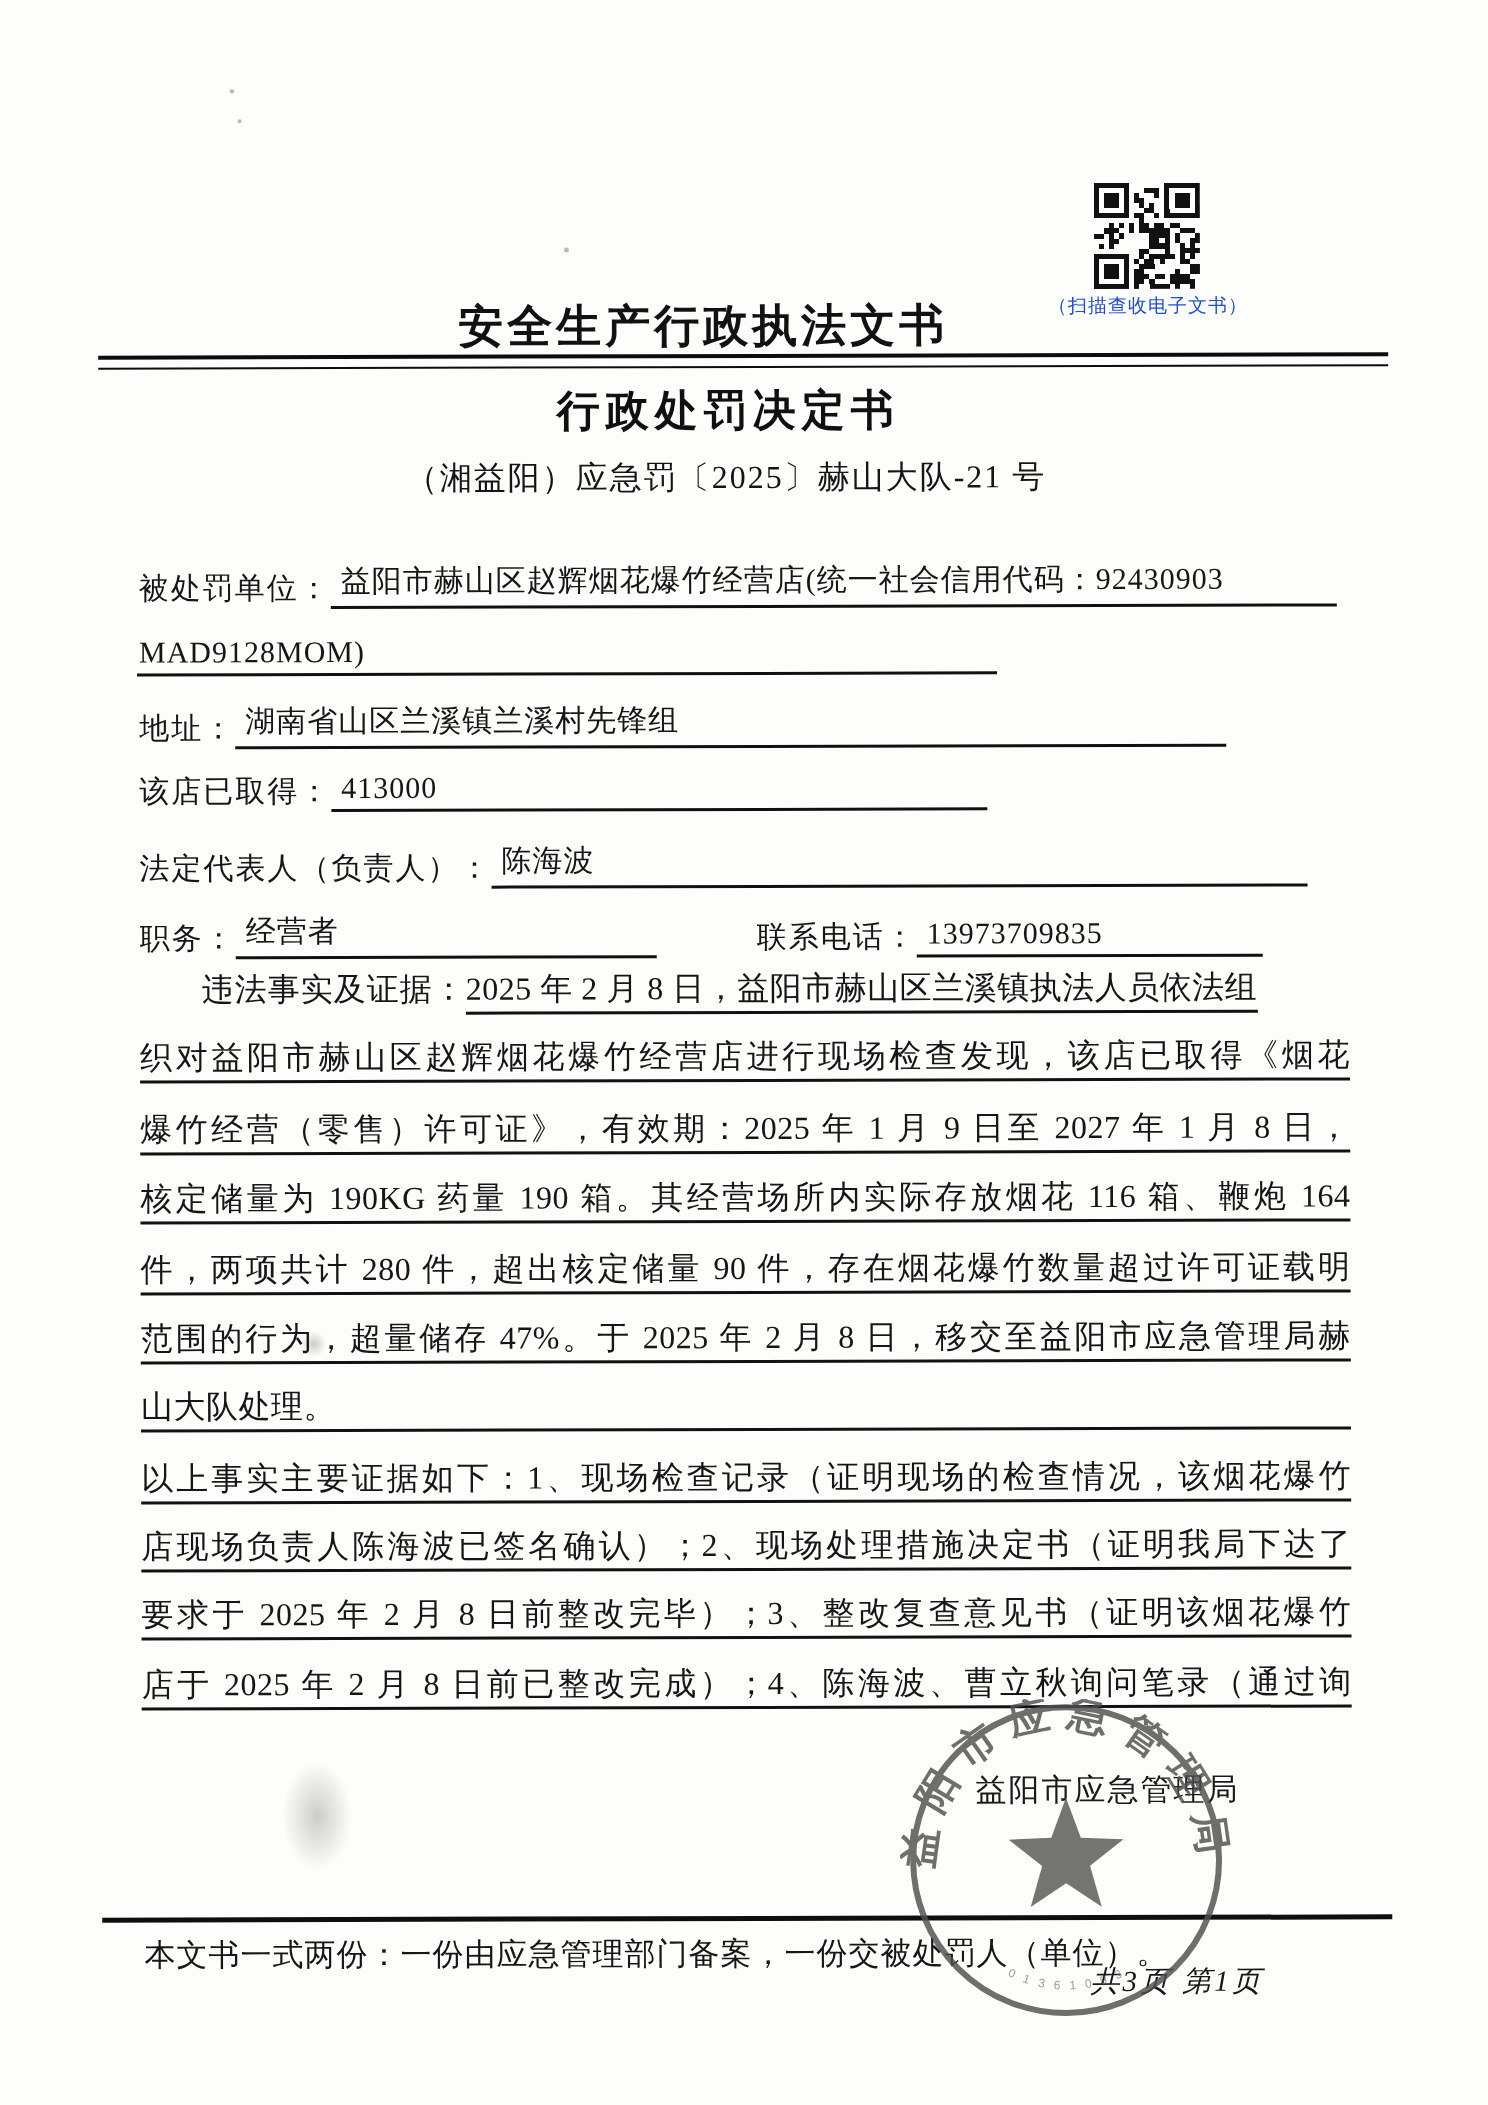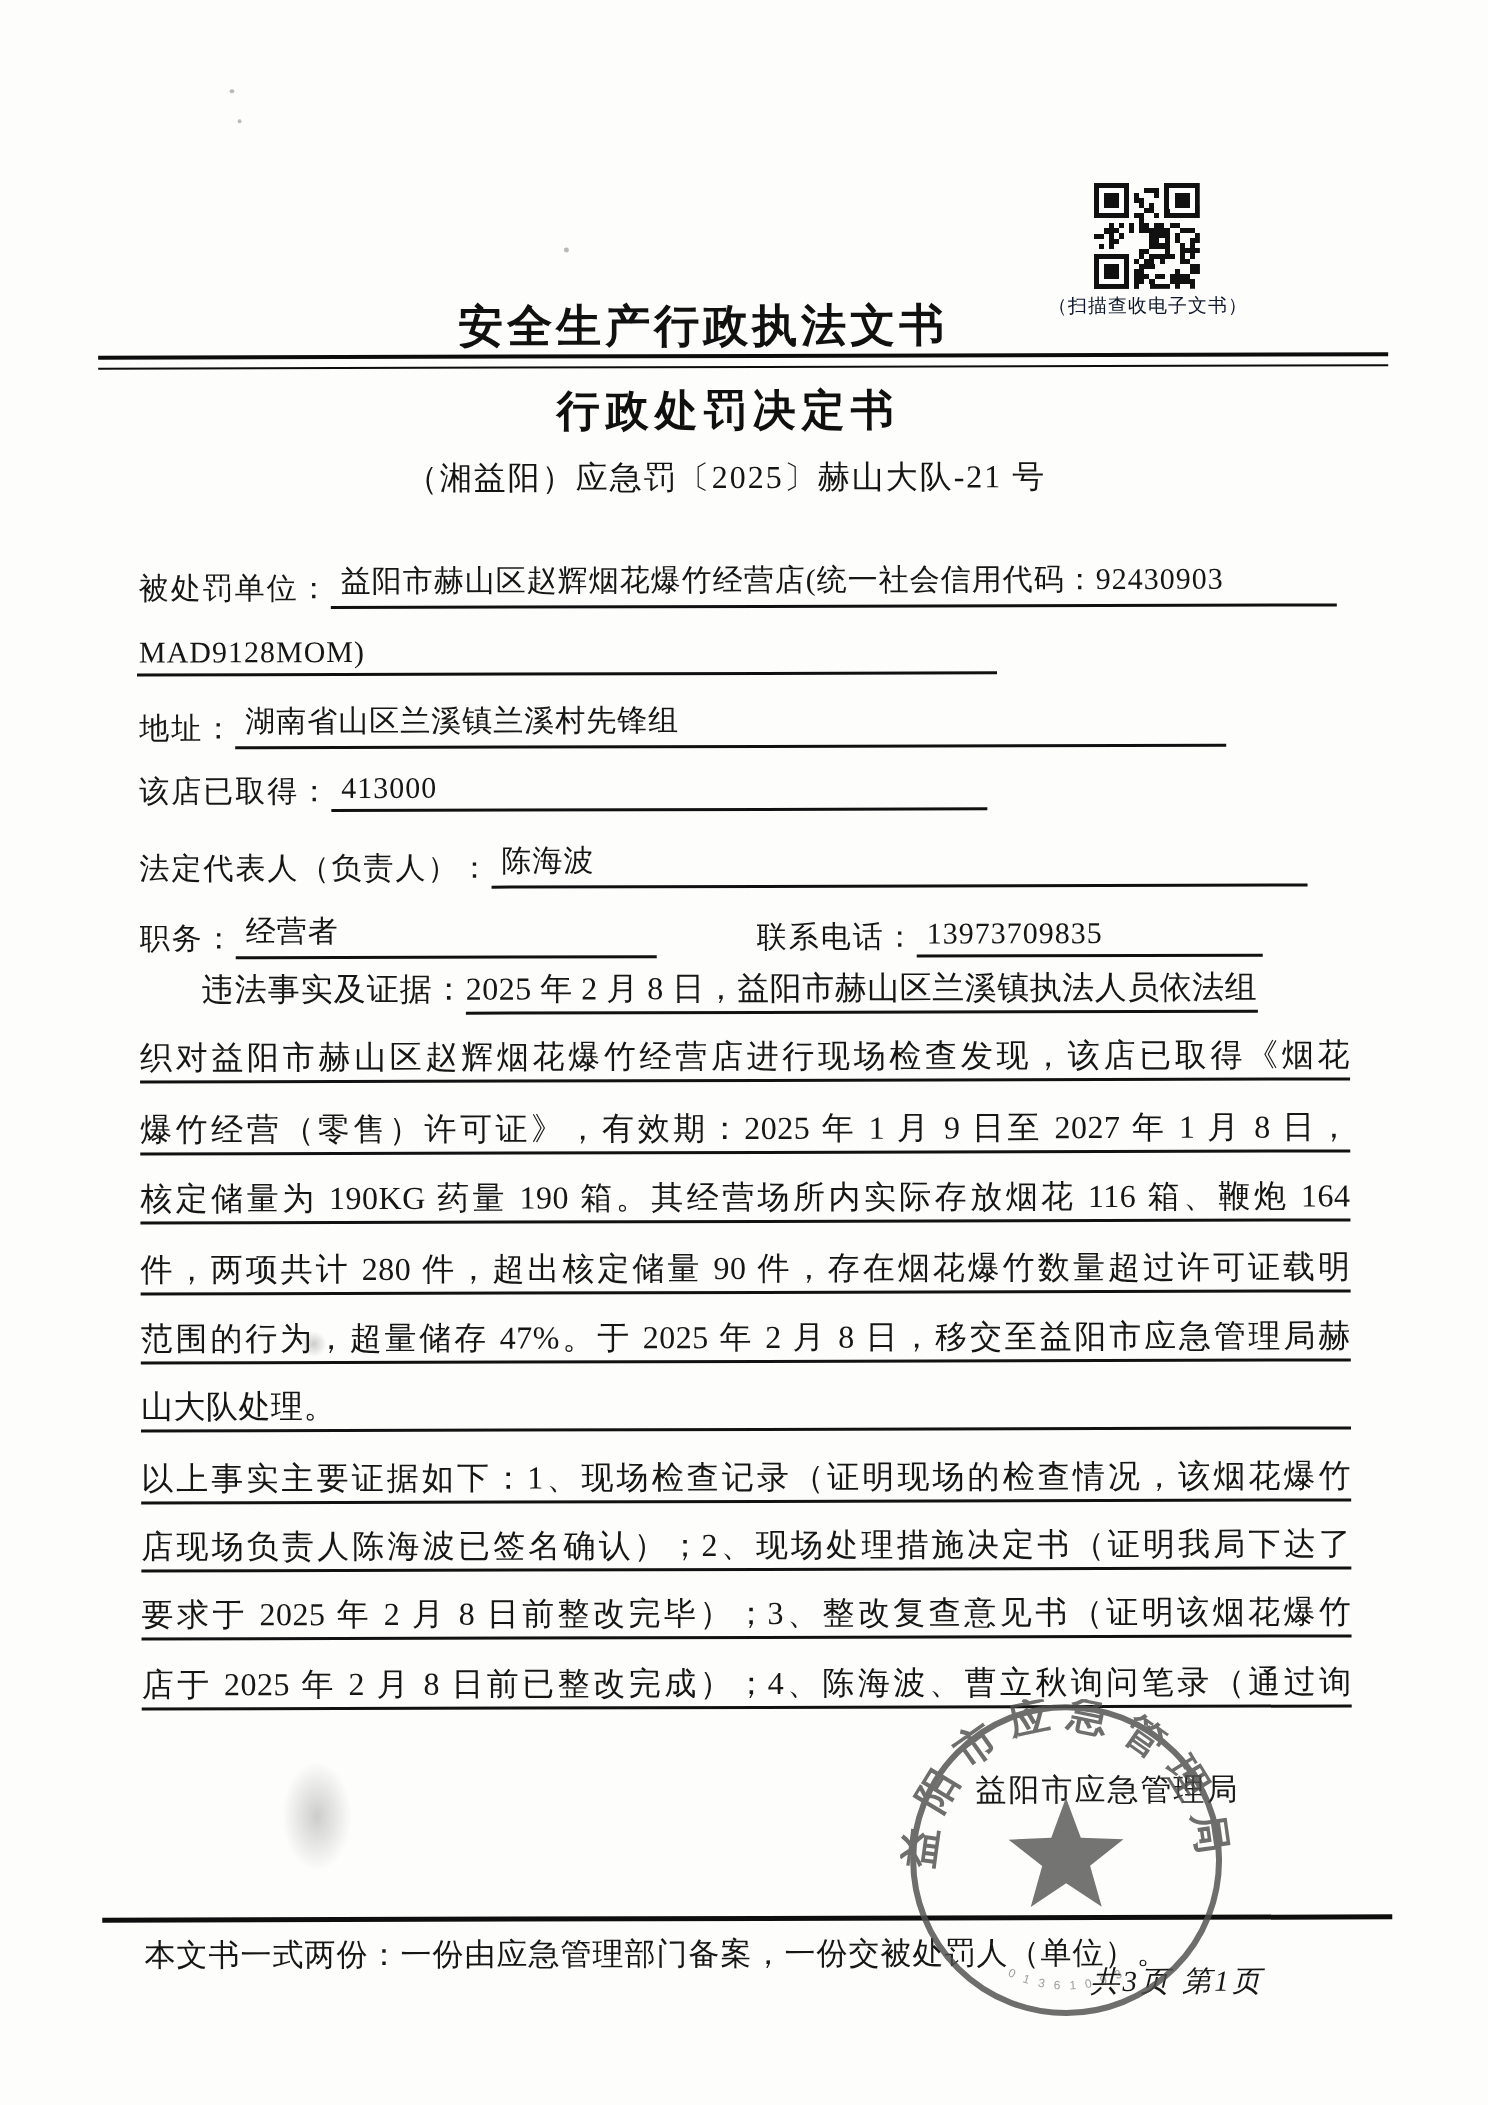--- a/index.html
+++ b/index.html
@@ -11,21 +11,21 @@
     color:#161616;
     font-family:"Liberation Serif","DejaVu Serif",serif;
     overflow:hidden;
   }
   .inner{position:absolute;inset:0;transform:rotate(-0.15deg);}
   
   .qr{position:absolute;left:1096px;top:184px;width:106px;height:106px;}
   .qr svg{width:100%;height:100%;shape-rendering:crispEdges;}
   .qr-caption{
     position:absolute;left:1025px;top:294px;width:250px;
-    text-align:center;font-size:19px;letter-spacing:1px;color:#0f172a;
+    text-align:center;font-size:19px;letter-spacing:1px;color:#1d4ed8;
   }
   .doc-set-title{
     position:absolute;left:0;top:296px;width:1410px;
     text-align:center;
     font-family:"Liberation Sans","DejaVu Sans",sans-serif;
     font-weight:900;font-size:45px;letter-spacing:4px;color:#111;
   }
   .double-rule{
     position:absolute;left:100px;top:354px;width:1290px;height:8px;
     border-top:4px solid #0d0d0d;border-bottom:2px solid #0d0d0d;

